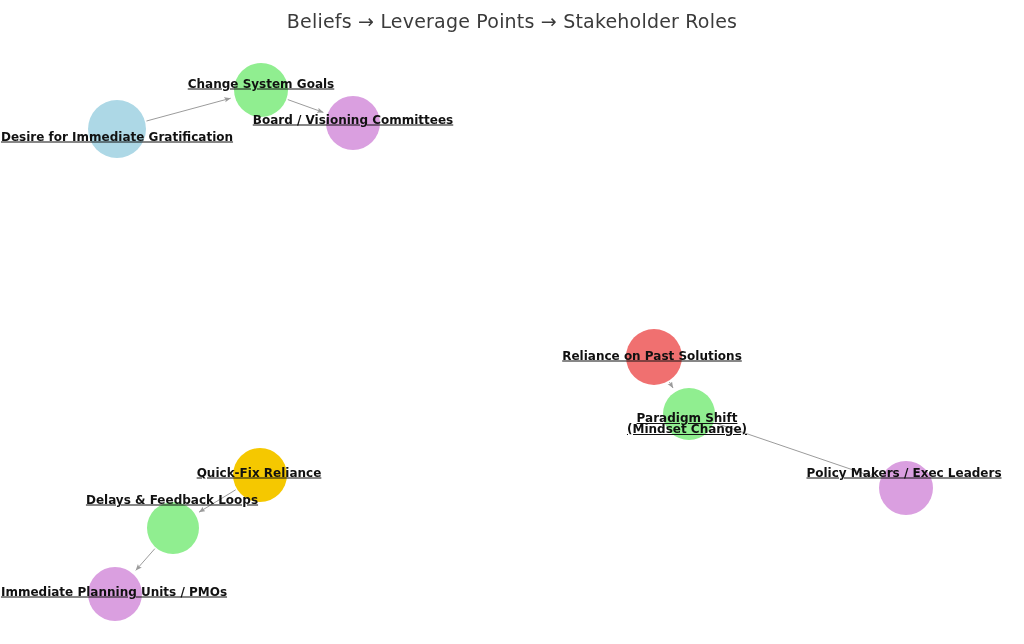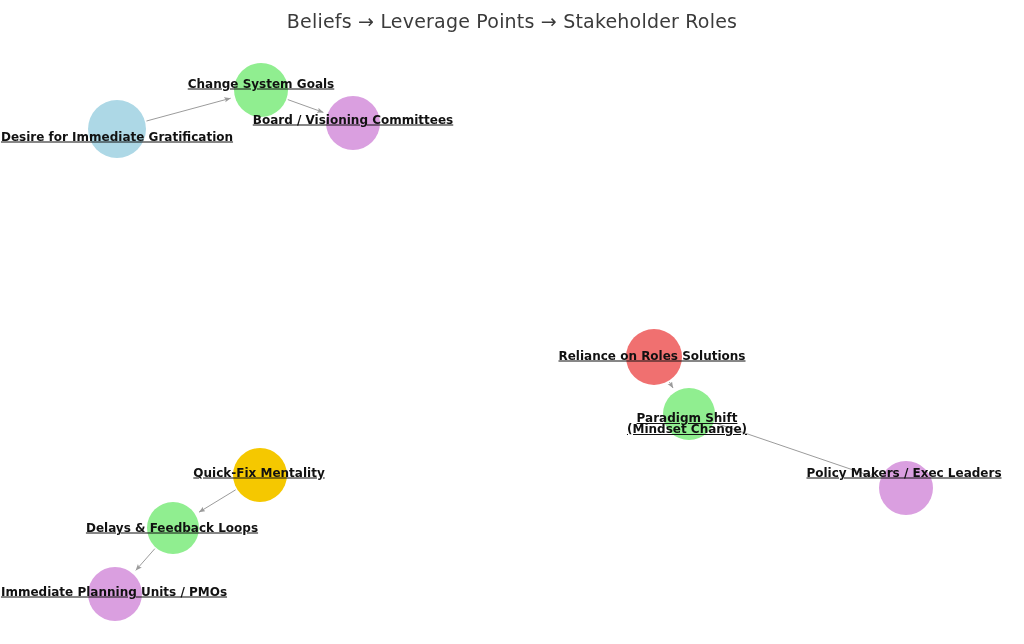--- a/index.html
+++ b/index.html
@@ -90,21 +90,21 @@
         <circle cx="260" cy="475" r="27" fill="#F5C800" class="node-circle"></circle>
         <circle cx="173" cy="528" r="26" fill="#90EE90" class="node-circle"></circle>
         <circle cx="115" cy="594" r="27" fill="#DA9FE0" class="node-circle"></circle>
       </g>
   </svg>
 
   <div id="labels-layer">
       <div class="node-label" style="left: 117px; top: 129px; margin-top: 8px;">Desire for Immediate Gratification</div>
       <div class="node-label" style="left: 261px; top: 84px;">Change System Goals</div>
       <div class="node-label" style="left: 353px; top: 120px;">Board / Visioning Committees</div>
-      <div class="node-label" style="left: 652px; top: 356px;">Reliance on Roles Solutions</div>
+      <div class="node-label" style="left: 652px; top: 356px;">Reliance on Past Solutions</div>
       <div class="node-label" style="left: 687px; top: 424px;">Paradigm Shift<br>(Mindset Change)</div>
       <div class="node-label" style="left: 904px; top: 473px;">Policy Makers / Exec Leaders</div>
-      <div class="node-label" style="left: 259px; top: 473px;">Quick-Fix Mentality</div>
-      <div class="node-label" style="left: 172px; top: 528px;">Delays &amp; Feedback Loops</div>
+      <div class="node-label" style="left: 259px; top: 473px;">Quick-Fix Reliance</div>
+      <div class="node-label" style="left: 172px; top: 500px;">Delays &amp; Feedback Loops</div>
       <div class="node-label" style="left: 114px; top: 592px;">Immediate Planning Units / PMOs</div>
     </div>
 
 </div>
 
 </body></html>

